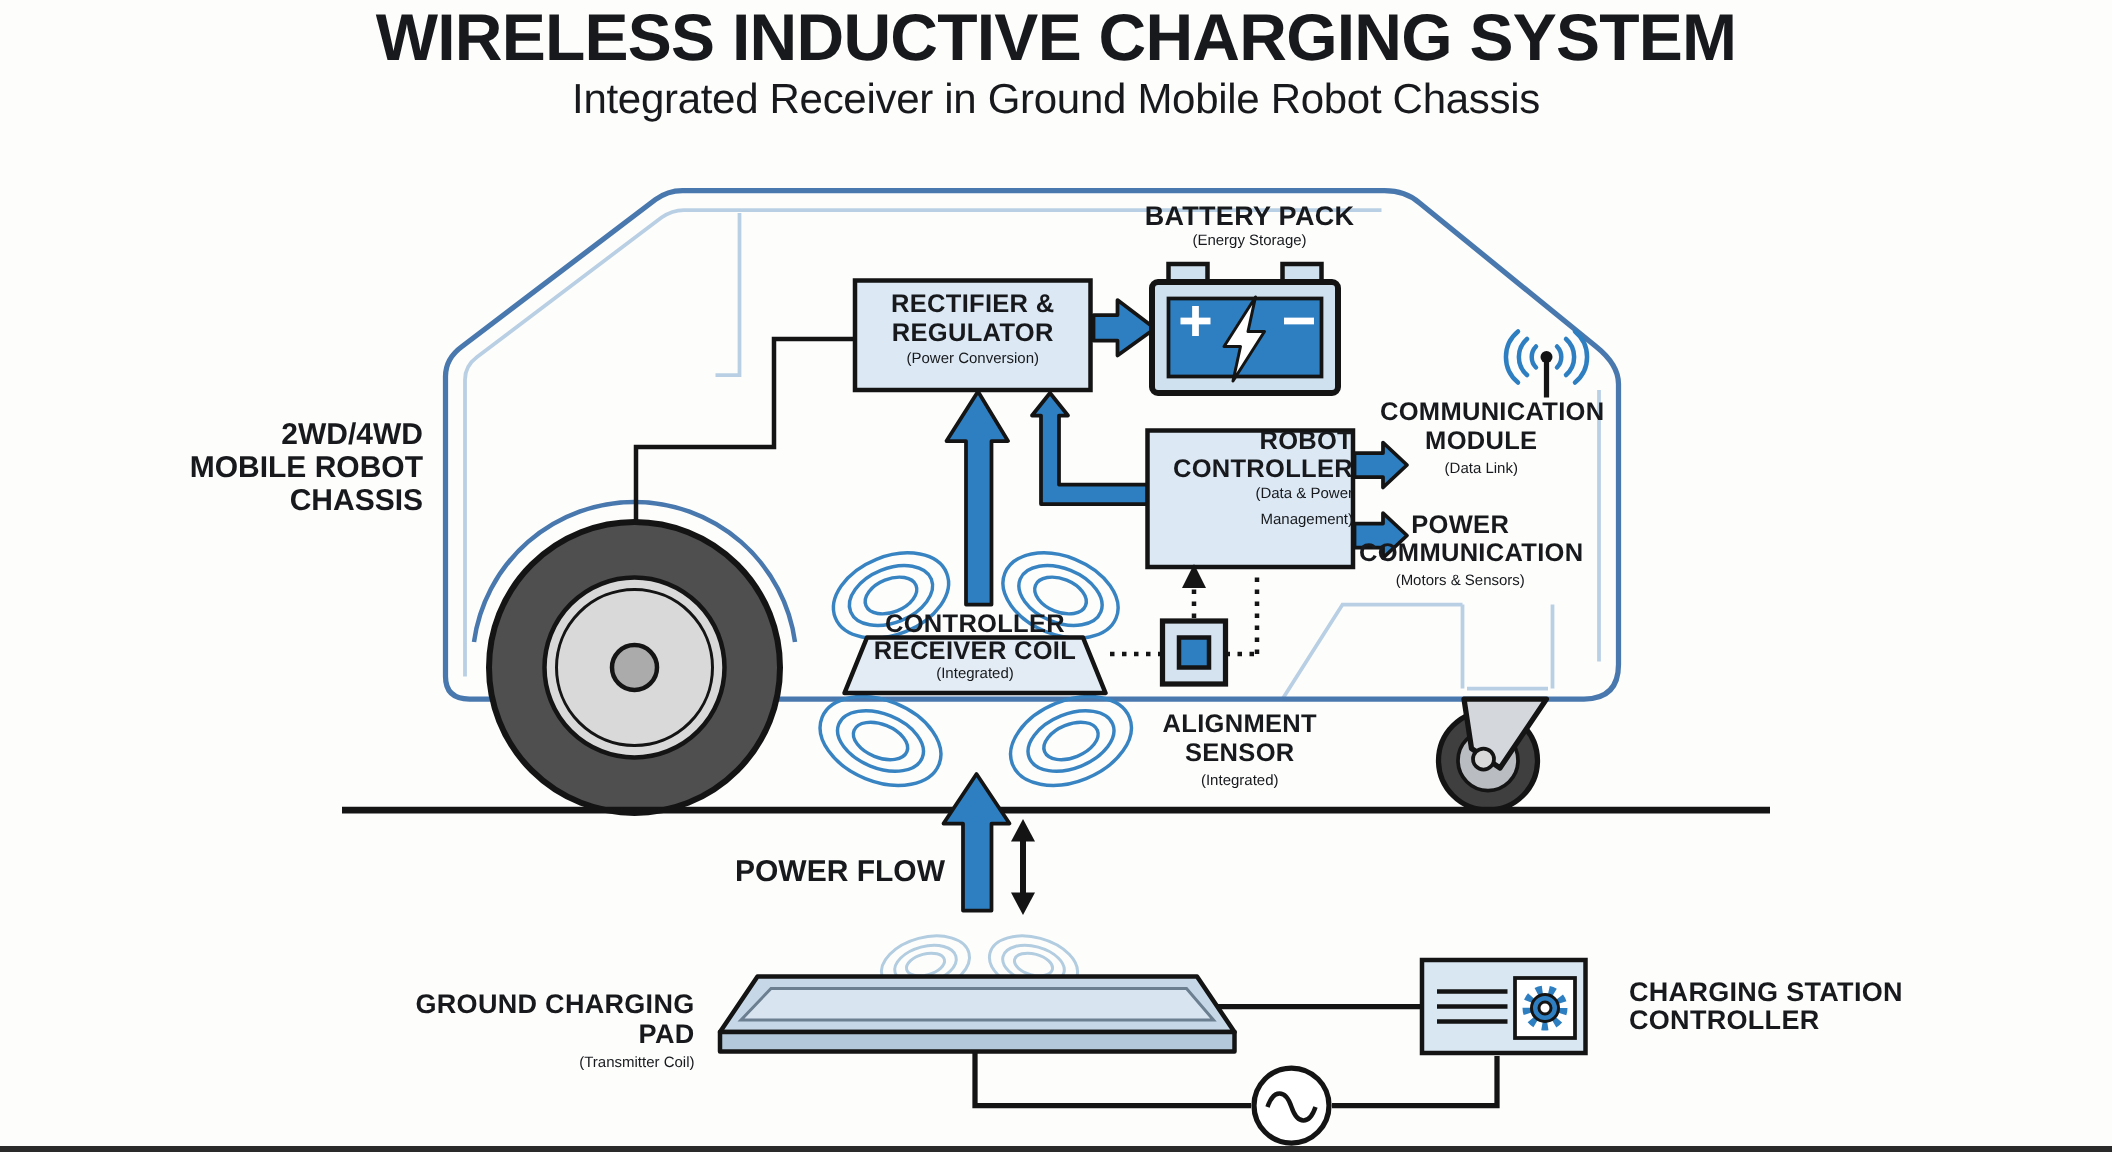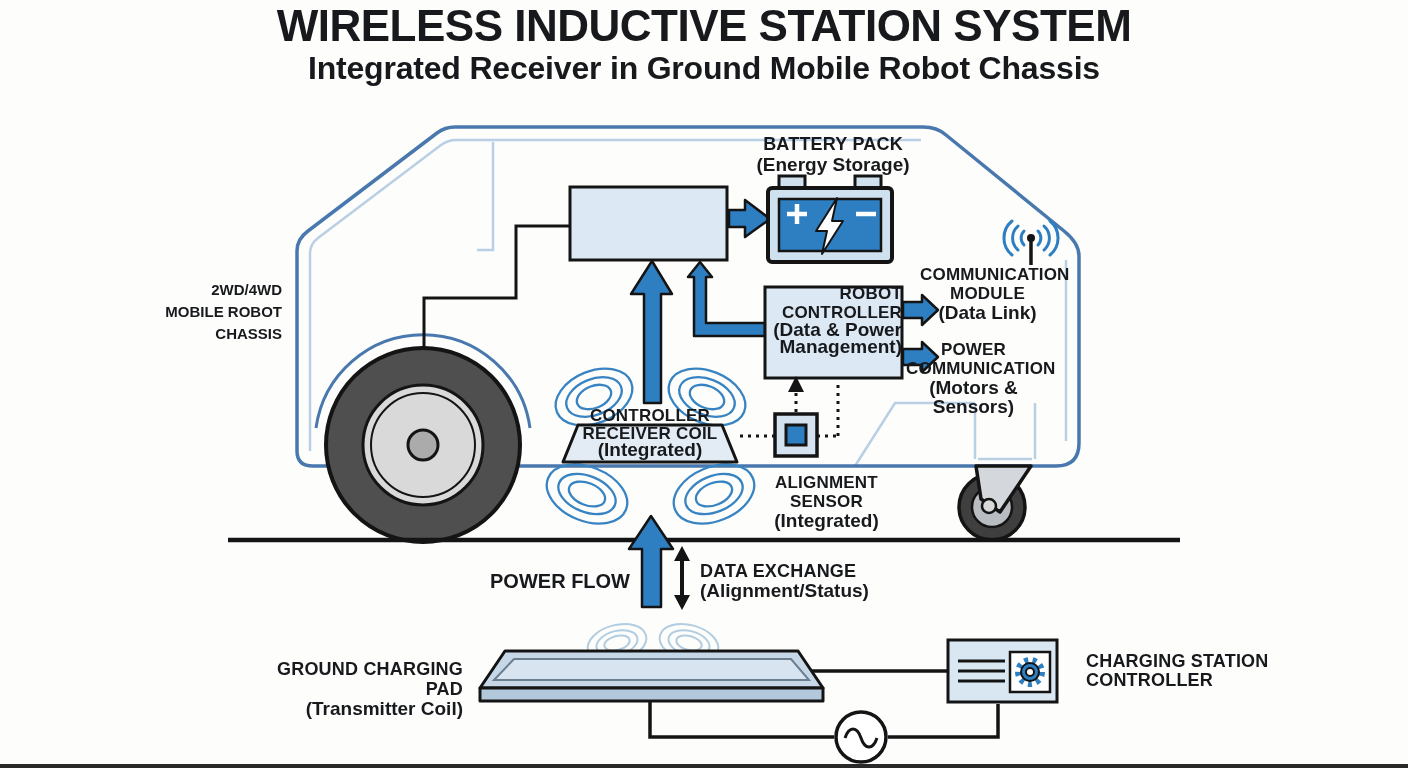--- a/index.html
+++ b/index.html
@@ -3,23 +3,23 @@
 <meta charset="utf-8">
 <style>
   html,body{margin:0;padding:0;background:#ffffff;}
   #stage{position:relative;width:1408px;height:768px;background:#fdfdfc;overflow:hidden;
          font-family:"Liberation Sans",sans-serif;color:#17191c;}
   #diagram-svg{position:absolute;left:0;top:0;}
   .lbl{position:absolute;line-height:1.1;}
   .c{text-align:center;}
   .r{text-align:right;}
   .big{font-size:17px;font-weight:bold;letter-spacing:.2px;}
-  .sub{font-size:19px;font-weight:bold;letter-spacing:0;}
+  .sub{font-size:10px;font-weight:normal;letter-spacing:0;}
   .title{font-size:44px;font-weight:800;letter-spacing:-.5px;}
-  .subtitle{font-size:32px;font-weight:700;letter-spacing:-.2px;}
+  .subtitle{font-size:28px;font-weight:400;letter-spacing:-.2px;}
 </style>
 </head>
 <body>
 
 <div id="stage">
 
   <svg id="diagram-svg" width="1408" height="768" viewBox="0 0 1408 768">
 
     <g fill="none" stroke="#b9cfe4" stroke-width="2.5">
       <path d="M 310,451 L 310,253 Q 310,244 318,238 L 441,145 Q 448,140 456,140 L 921,140"></path>
@@ -176,34 +176,39 @@
         <rect x="1010" y="652" width="40" height="40" fill="#ffffff" stroke="#141414" stroke-width="2.5"></rect>
         <circle cx="1030" cy="672" r="12" fill="none" stroke="#2e7fc1" stroke-width="6" stroke-dasharray="4,4.4"></circle>
         <circle cx="1030" cy="672" r="9" fill="#2e7fc1" stroke="#141414" stroke-width="2"></circle>
         <circle cx="1030" cy="672" r="4" fill="#ffffff" stroke="#141414" stroke-width="2"></circle>
       </g>
     </g>
 
     <rect x="0" y="764" width="1408" height="4" fill="#2a2a2a"></rect>
   </svg>
 
-  <div class="lbl title c" style="left:4px;top:2px;width:1400px;">WIRELESS INDUCTIVE STATION SYSTEM</div>
+  <div class="lbl title c" style="left:4px;top:2px;width:1400px;">WIRELESS INDUCTIVE CHARGING SYSTEM</div>
   <div class="lbl subtitle c" style="left:4px;top:51px;width:1400px;">Integrated Receiver in Ground Mobile Robot Chassis</div>
 
-  <div class="lbl r" style="left:80px;top:279px;width:202px;font-size:15px;font-weight:bold;line-height:22px;">
+  <div class="lbl r" style="left:80px;top:279px;width:202px;font-size:20px;font-weight:bold;line-height:22px;">
     <div>2WD/4WD</div>
     <div>MOBILE ROBOT</div>
     <div>CHASSIS</div>
   </div>
 
   <div class="lbl c" style="left:733px;top:135px;width:200px;">
     <div class="big" style="font-size:18px;">BATTERY PACK</div>
     <div class="sub">(Energy Storage)</div>
   </div>
 
+  <div class="lbl c" style="left:570px;top:193px;width:157px;line-height:19px;">
+    <div class="big">RECTIFIER &amp;</div>
+    <div class="big">REGULATOR</div>
+    <div class="sub" style="line-height:17px;">(Power Conversion)</div>
+  </div>
 
   <div class="lbl c" style="left:765px;top:284px;width:137px;line-height:19px;text-align:right;">
     <div class="big">ROBOT</div>
     <div class="big">CONTROLLER</div>
     <div class="sub" style="line-height:16.5px;">(Data &amp; Power</div>
     <div class="sub" style="line-height:16.5px;">Management)</div>
   </div>
 
   <div class="lbl c" style="left:920px;top:265px;width:135px;line-height:19px;">
     <div class="big">COMMUNICATION</div>
@@ -224,24 +229,20 @@
   </div>
 
   <div class="lbl c" style="left:750px;top:473px;width:153px;line-height:19px;">
     <div class="big">ALIGNMENT</div>
     <div class="big">SENSOR</div>
     <div class="sub">(Integrated)</div>
   </div>
 
   <div class="lbl r" style="left:455px;top:570px;width:175px;font-size:20px;font-weight:bold;">POWER FLOW</div>
 
-  <div class="lbl" style="left:700px;top:562px;width:220px;line-height:19px;">
-    <div class="big" style="font-size:18px;">DATA EXCHANGE</div>
-    <div class="sub">(Alignment/Status)</div>
-  </div>
 
   <div class="lbl r" style="left:235px;top:659px;width:228px;line-height:20px;">
     <div class="big" style="font-size:18px;">GROUND CHARGING PAD</div>
     <div class="sub">(Transmitter Coil)</div>
   </div>
 
   <div class="lbl" style="left:1068px;top:652px;width:230px;line-height:19px;margin-left:18px;">
     <div class="big" style="font-size:18px;">CHARGING STATION</div>
     <div class="big" style="font-size:18px;">CONTROLLER</div>
   </div>

